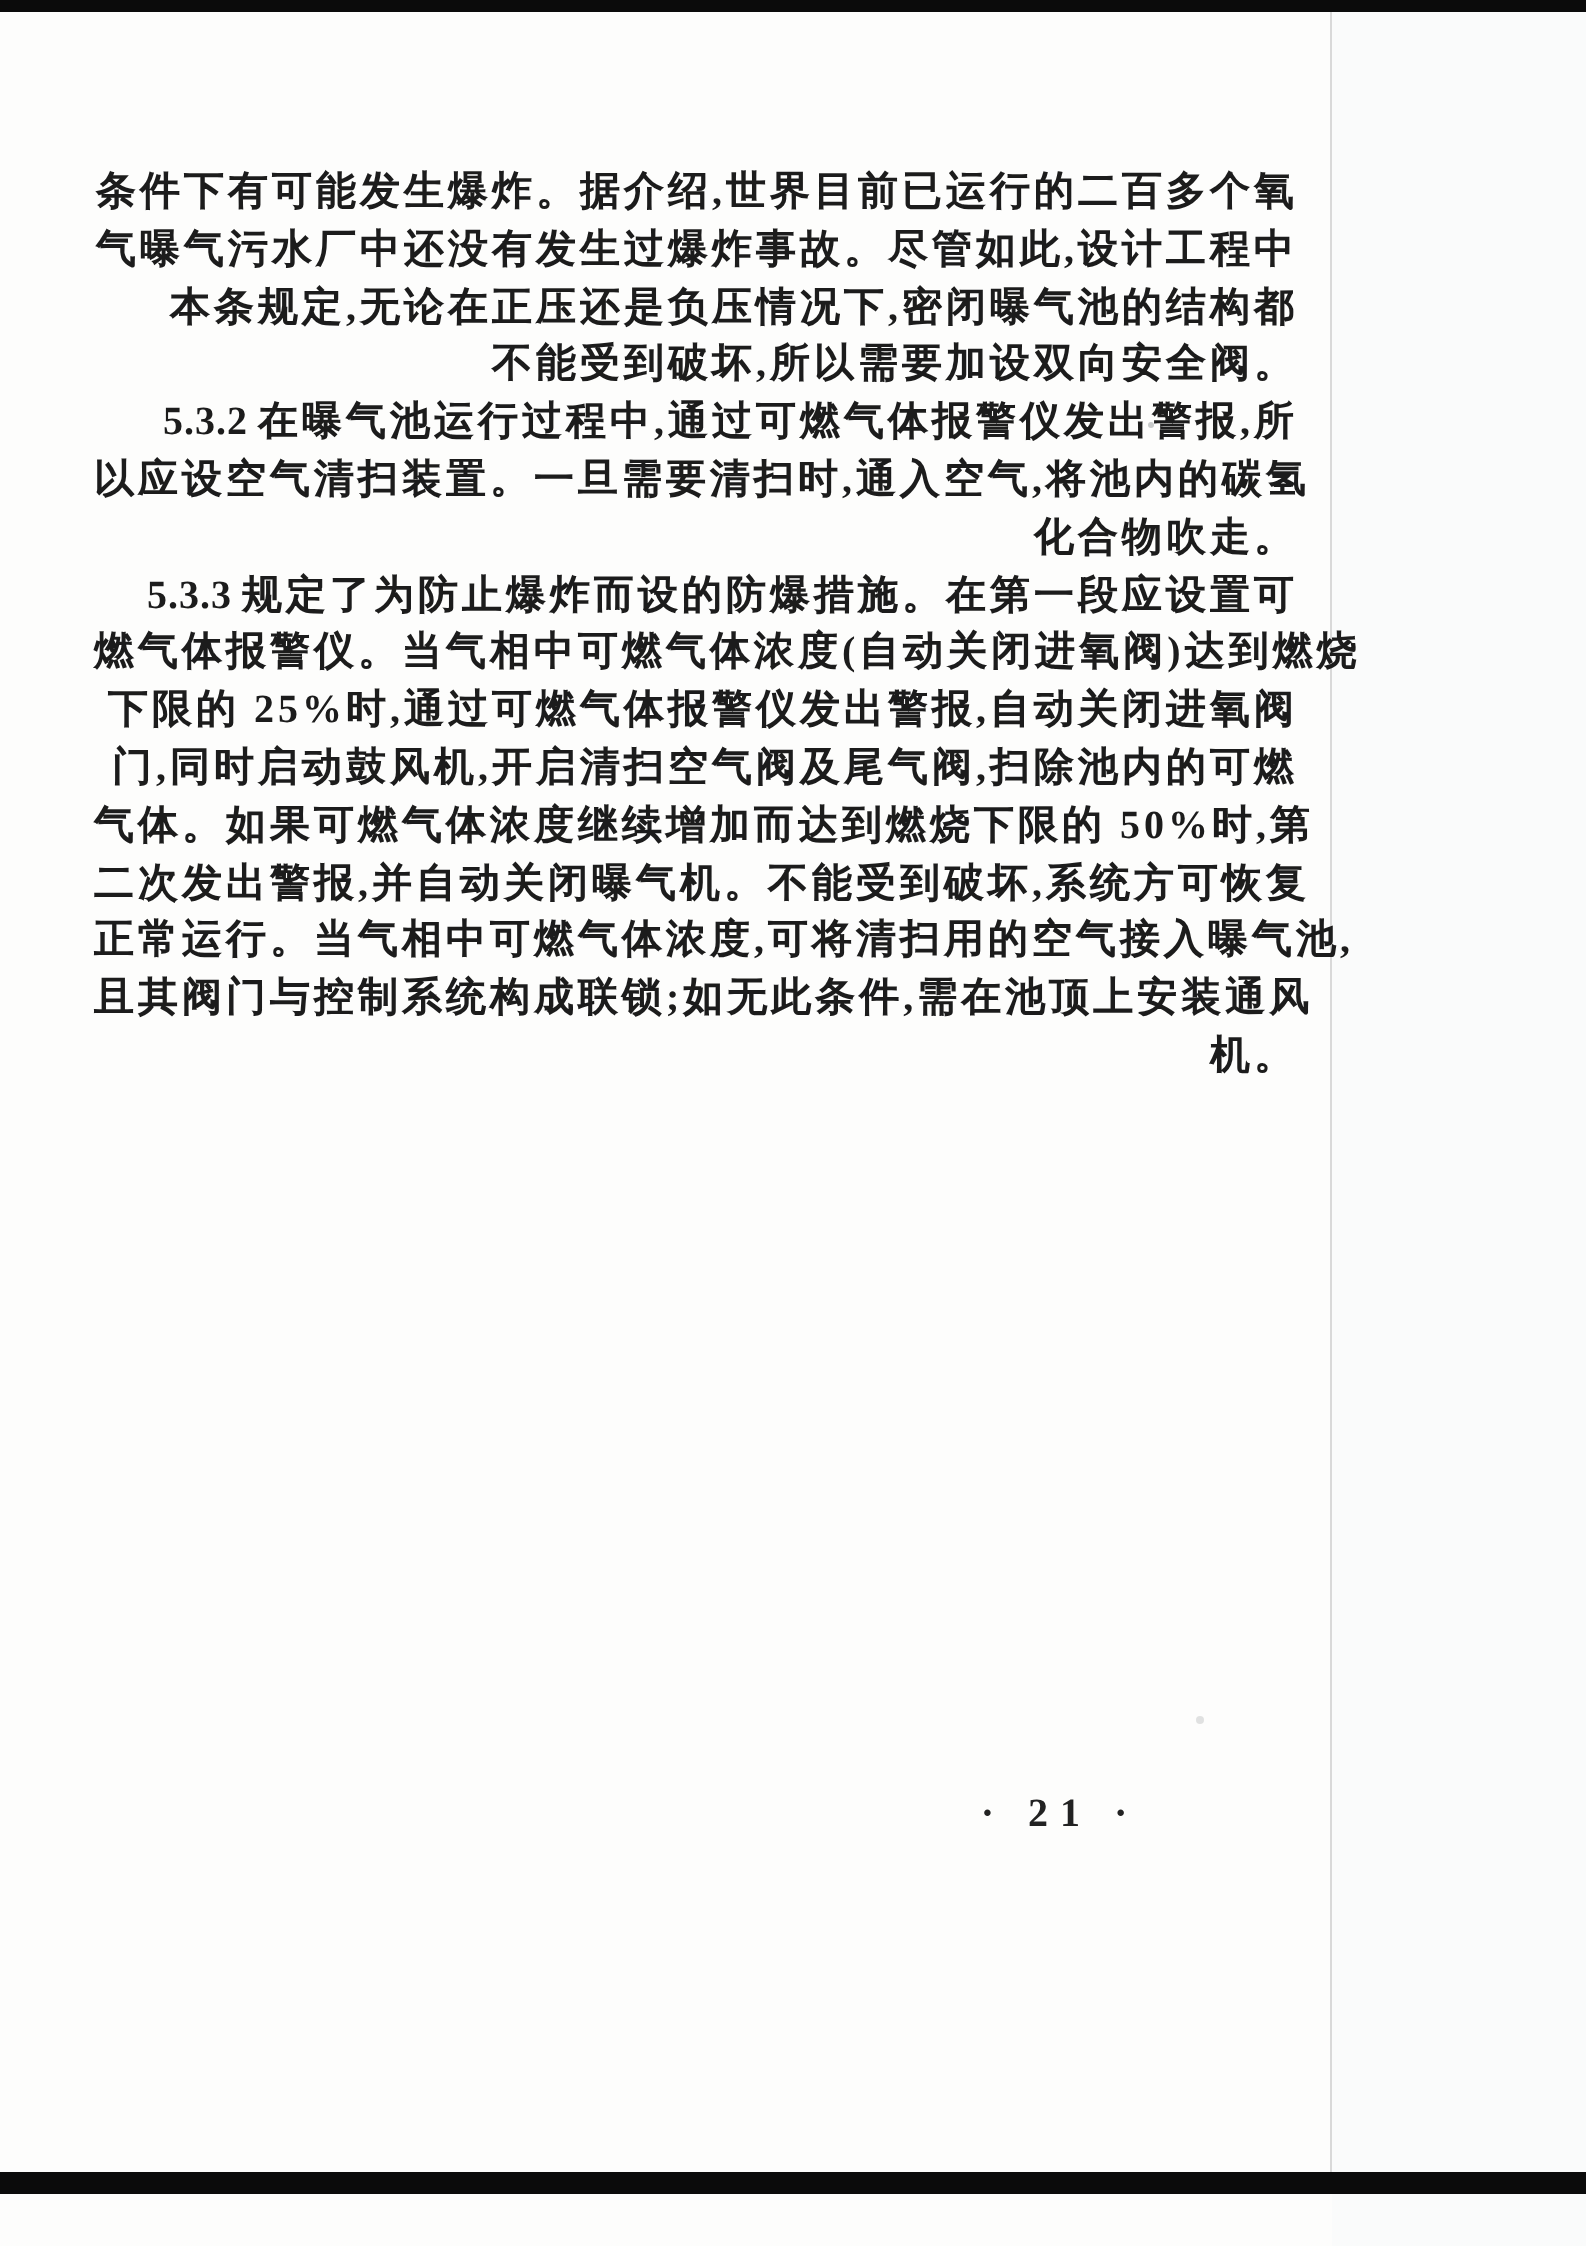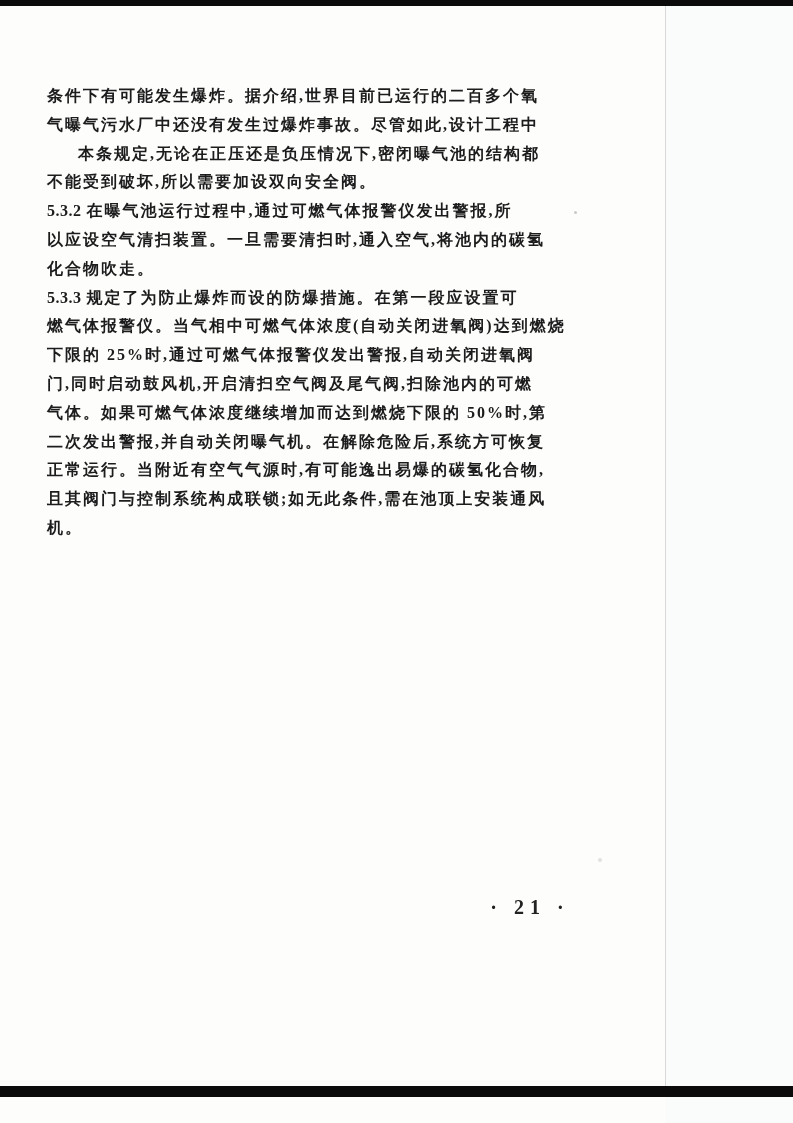--- a/index.html
+++ b/index.html
@@ -50,24 +50,25 @@
   .text-block {
     position: absolute;
     left: 47px;
     top: 82px;
     width: 602px;
     color: #1c1c1c;
   }
   .line {
     height: 28.8px;
     line-height: 28.8px;
-    font-size: 16px;
+    font-size: 20px;
     letter-spacing: 2px;
     font-weight: 600;
     white-space: nowrap;
+    text-align: right;
     -webkit-font-smoothing: antialiased;
   }
   .line.indent { padding-left: 31px; }
   .clause-num {
     font-weight: 700;
     letter-spacing: 0.5px;
     margin-right: 5px;
   }
   .page-number {
     position: absolute;
@@ -104,22 +105,22 @@
     <div class="line indent">本条规定,无论在正压还是负压情况下,密闭曝气池的结构都</div>
     <div class="line">不能受到破坏,所以需要加设双向安全阀。</div>
     <div class="line"><span class="clause-num">5.3.2</span><span>在曝气池运行过程中,通过可燃气体报警仪发出警报,所</span></div>
     <div class="line">以应设空气清扫装置。一旦需要清扫时,通入空气,将池内的碳氢</div>
     <div class="line">化合物吹走。</div>
     <div class="line"><span class="clause-num">5.3.3</span><span>规定了为防止爆炸而设的防爆措施。在第一段应设置可</span></div>
     <div class="line">燃气体报警仪。当气相中可燃气体浓度(自动关闭进氧阀)达到燃烧</div>
     <div class="line">下限的 25%时,通过可燃气体报警仪发出警报,自动关闭进氧阀</div>
     <div class="line">门,同时启动鼓风机,开启清扫空气阀及尾气阀,扫除池内的可燃</div>
     <div class="line">气体。如果可燃气体浓度继续增加而达到燃烧下限的 50%时,第</div>
-    <div class="line">二次发出警报,并自动关闭曝气机。在解除危险后,系统方可恢复</div>
-    <div class="line">正常运行。当附近有空气气源时,有可能逸出易爆的碳氢化合物,</div>
+    <div class="line">二次发出警报,并自动关闭曝气机。不能受到破坏,系统方可恢复</div>
+    <div class="line">正常运行。当气相中可燃气体浓度,可将清扫用的空气接入曝气池,</div>
     <div class="line">且其阀门与控制系统构成联锁;如无此条件,需在池顶上安装通风</div>
     <div class="line">机。</div>
   </div>
 
   <div class="page-number">· 21 ·</div>
 
   <div class="speck speck-1"></div>
   <div class="speck speck-2"></div>
 
 </div>

